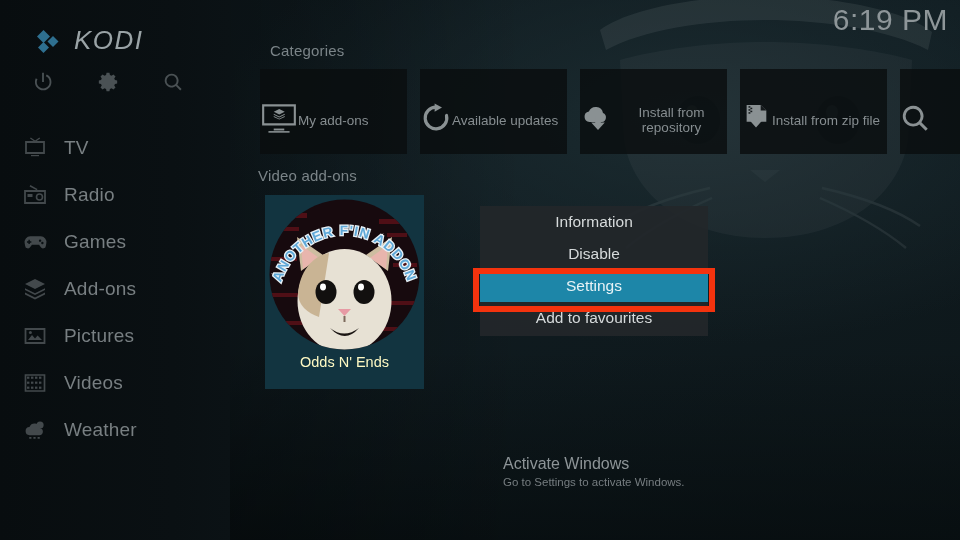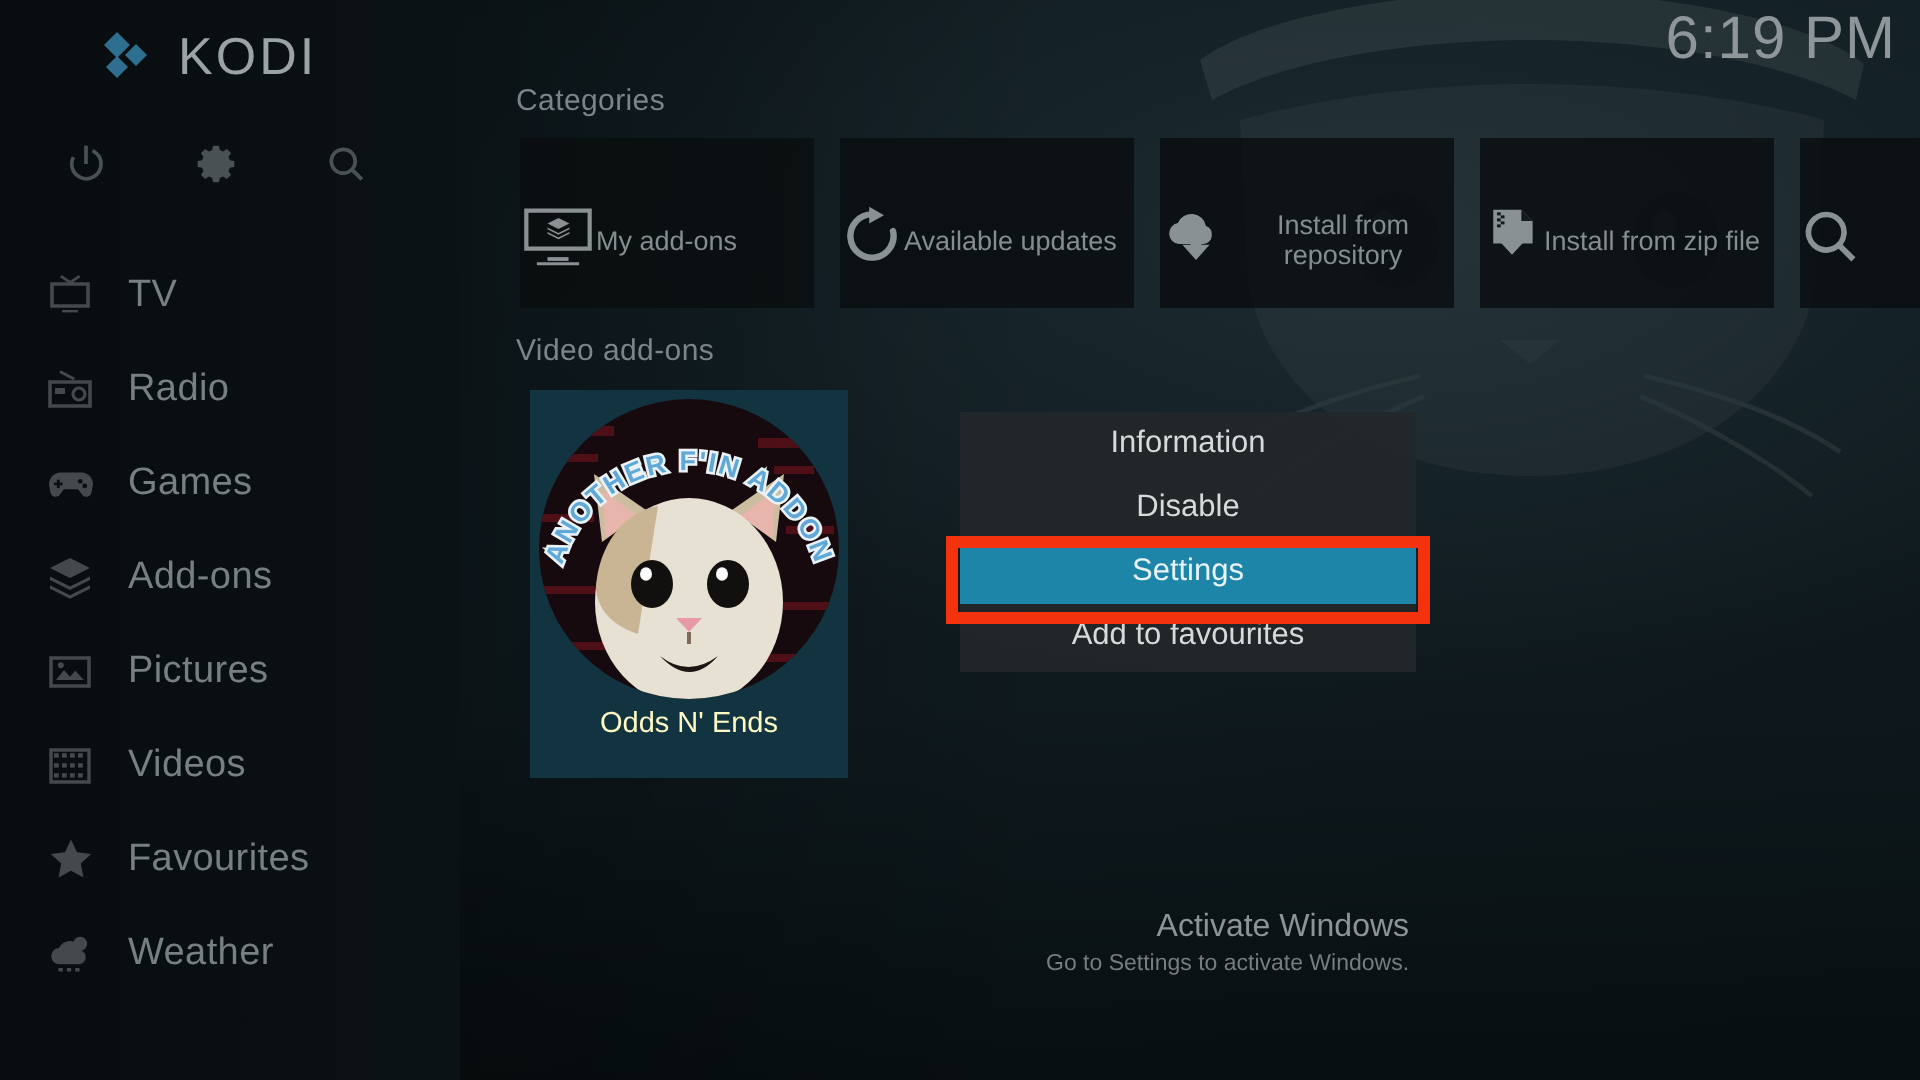--- a/index.html
+++ b/index.html
@@ -27,21 +27,21 @@
     background:linear-gradient(90deg, rgba(0,0,0,.55) 0%, rgba(0,0,0,.25) 28%, rgba(0,0,0,0) 55%),
                linear-gradient(0deg, rgba(6,12,14,.75) 0%, rgba(0,0,0,0) 35%);
   }
 
   
   #sidebar {
     position:absolute; left:0; top:0; width:230px; height:540px;
     background:linear-gradient(90deg,#080d0f 0%,#0a1013 75%,#0b1215 100%);
     z-index:5;
   }
-  #logo-row { display:flex; align-items:center; height:56px; padding-left:48px; }
+  #logo-row { display:flex; align-items:flex-end; height:56px; padding-left:33px;font-style:italic; }
   #logo-mark { width:30px; height:28px; position:relative; flex:none; }
   #logo-text {
     color:#9aa3a6; font-size:26px; letter-spacing:1.5px; margin-left:11px;
     font-weight:400;
   }
   #icon-row {
     display:flex; align-items:center; height:52px;
     padding:0 26px; gap:0; justify-content:space-between;
     width:216px;
   }
@@ -65,21 +65,21 @@
   #content { position:absolute; left:230px; top:0; right:0; bottom:0; z-index:3; }
 
   #clock {
     position:absolute; right:12px; top:3px;
     color:#8e9699; font-size:30px; font-weight:400; letter-spacing:.5px;
   }
 
   .section-label {
     position:absolute; color:#7b8488; font-size:15px; letter-spacing:.2px;
   }
-  #cat-label { left:28px; top:42px; }
+  #cat-label { left:40px; top:42px; }
   #vid-label { left:28px; top:167px; }
 
   
   #cat-strip { position:absolute; left:30px; top:69px; height:85px; display:flex; gap:13px; }
   .cat-tile {
     width:147px; height:85px; flex:none;
     background:rgba(10,13,15,.82);
     display:flex; flex-direction:row; align-items:center; justify-content:flex-start;
     padding-top:13px;
   }
@@ -115,21 +115,21 @@
   }
   #ctx-settings {
     background:#1d86a8; color:#e8f3f6;
   }
   #ctx-highlight {
     position:absolute; left:243px; top:268px; width:242px; height:44px;
     border:6px solid #f4330e; z-index:12; pointer-events:none;
   }
 
   
-  #watermark { position:absolute; left:523px; top:455px; z-index:6;text-align:right; }
+  #watermark { position:absolute; left:503px; top:455px; z-index:6; }
   #wm-title { color:#8d9497; font-size:16px; font-weight:400; }
   #wm-sub { color:#767d80; font-size:11.5px; margin-top:3px; }
 </style>
 </head>
 <body>
 
 <div id="bg">
   <svg id="bg-art" viewBox="0 0 420 280">
     <g fill="#cfd6d8">
       <path d="M40 40 C70 18 140 6 205 6 C272 6 345 20 372 42 L368 60 C330 40 265 30 205 30 C146 30 82 40 46 60 Z"></path>
@@ -260,28 +260,20 @@
             <rect x="4" y="15.6" width="2.4" height="2.2"></rect>
               <rect x="8" y="15.6" width="2.4" height="2.2"></rect>
             <rect x="12" y="15.6" width="2.4" height="2.2"></rect>
               <rect x="16" y="15.6" width="2.4" height="2.2"></rect>
           </g>
         </svg>
       </span>
       <span class="mi-label">Videos</span>
     </div>
 
-    <div class="menu-item">
-      <span class="mi-icon">
-        <svg viewBox="0 0 24 24" width="25" height="25">
-          <path d="M12 2.6l2.9 6.2 6.8.8-5 4.6 1.3 6.7L12 17.6 6 20.9l1.3-6.7-5-4.6 6.8-.8z"></path>
-        </svg>
-      </span>
-      <span class="mi-label">Favourites</span>
-    </div>
 
     <div class="menu-item">
       <span class="mi-icon">
         <svg viewBox="0 0 24 24" width="25" height="25">
           <circle cx="16.4" cy="7.6" r="3.4"></circle>
           <path d="M6.6 17.4a3.9 3.9 0 0 1-.4-7.8 5.4 5.4 0 0 1 10.3 1.1 3.4 3.4 0 0 1-.7 6.7z"></path>
           <g>
               <rect x="6" y="19.2" width="2.1" height="1.7"></rect>
               <rect x="10" y="19.2" width="2.1" height="1.7"></rect>
               <rect x="14" y="19.2" width="2.1" height="1.7"></rect>

